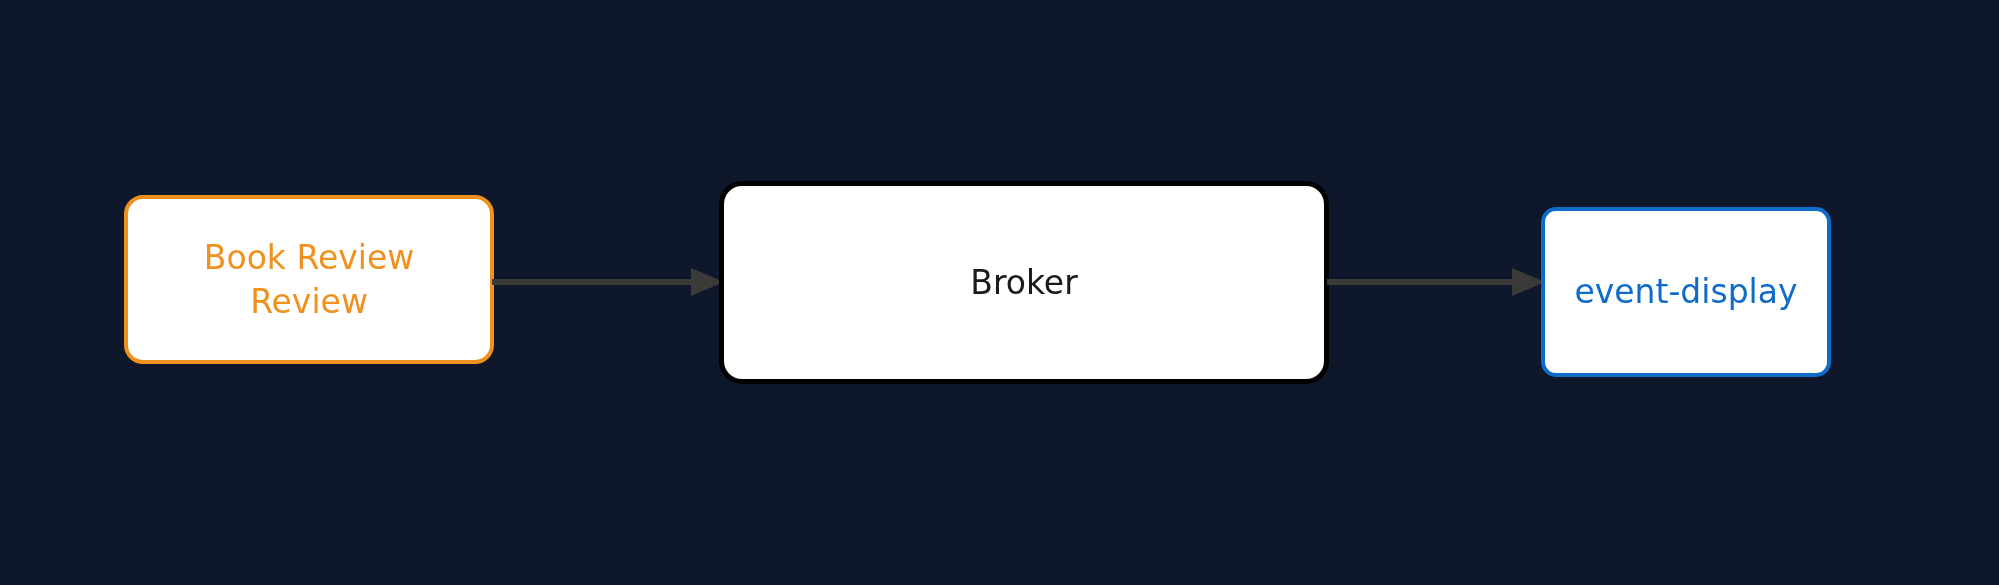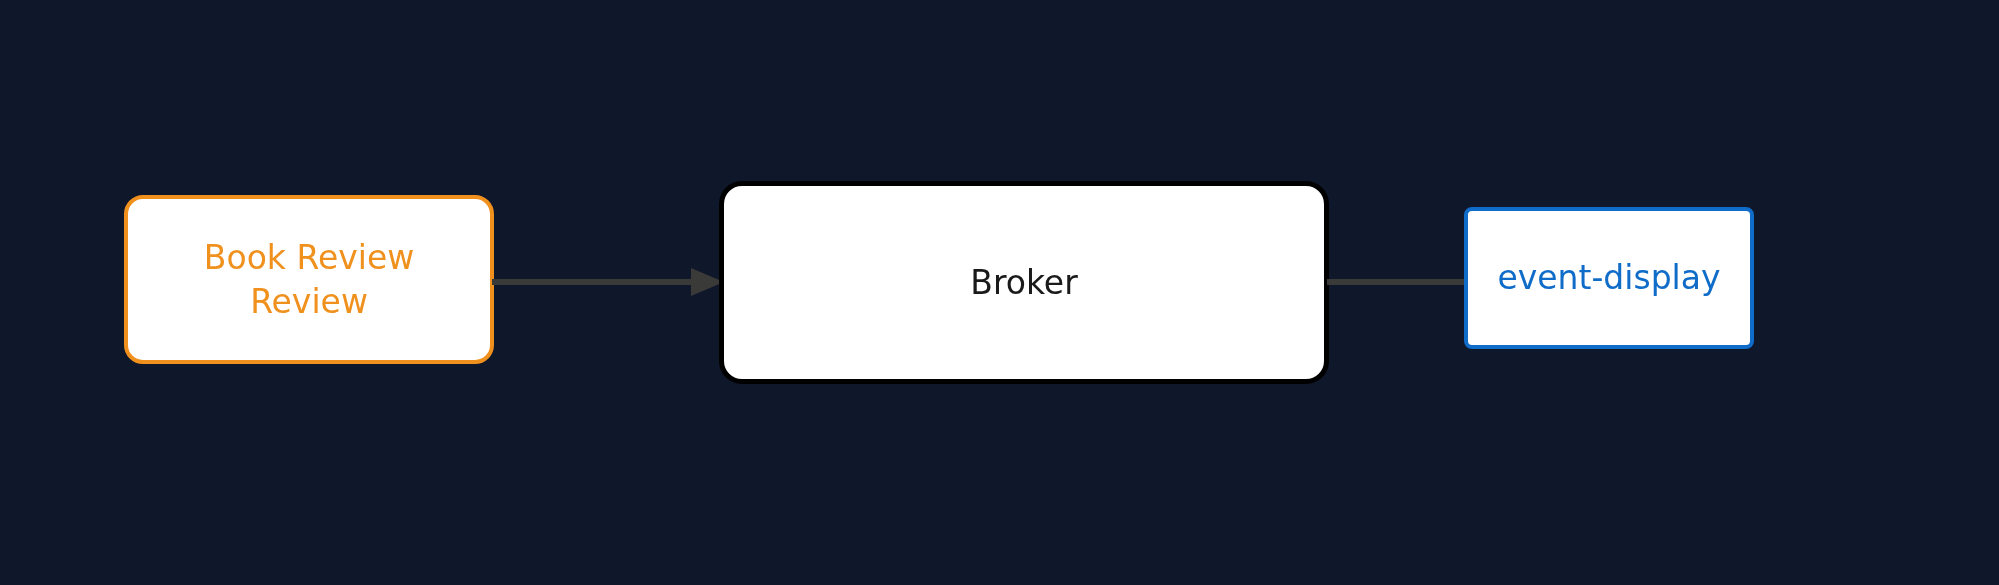--- a/index.html
+++ b/index.html
@@ -55,26 +55,26 @@
     width: 610px;
     height: 203px;
     border: 5px solid #000000;
     border-radius: 23px;
     color: #1a1a1a;
     font-size: 33px;
   }
 
   
   #node-sink {
-    left: 1464px;
+    left: 1541px;
     top: 207px;
     width: 290px;
-    height: 142px;
+    height: 170px;
     border: 4px solid #0f6cc8;
-    border-radius: 8px;
+    border-radius: 15px;
     color: #0f6cc8;
     font-size: 33px;
   }
 
   
   .connector {
     position: absolute;
     top: 266px;
     height: 32px;
   }

